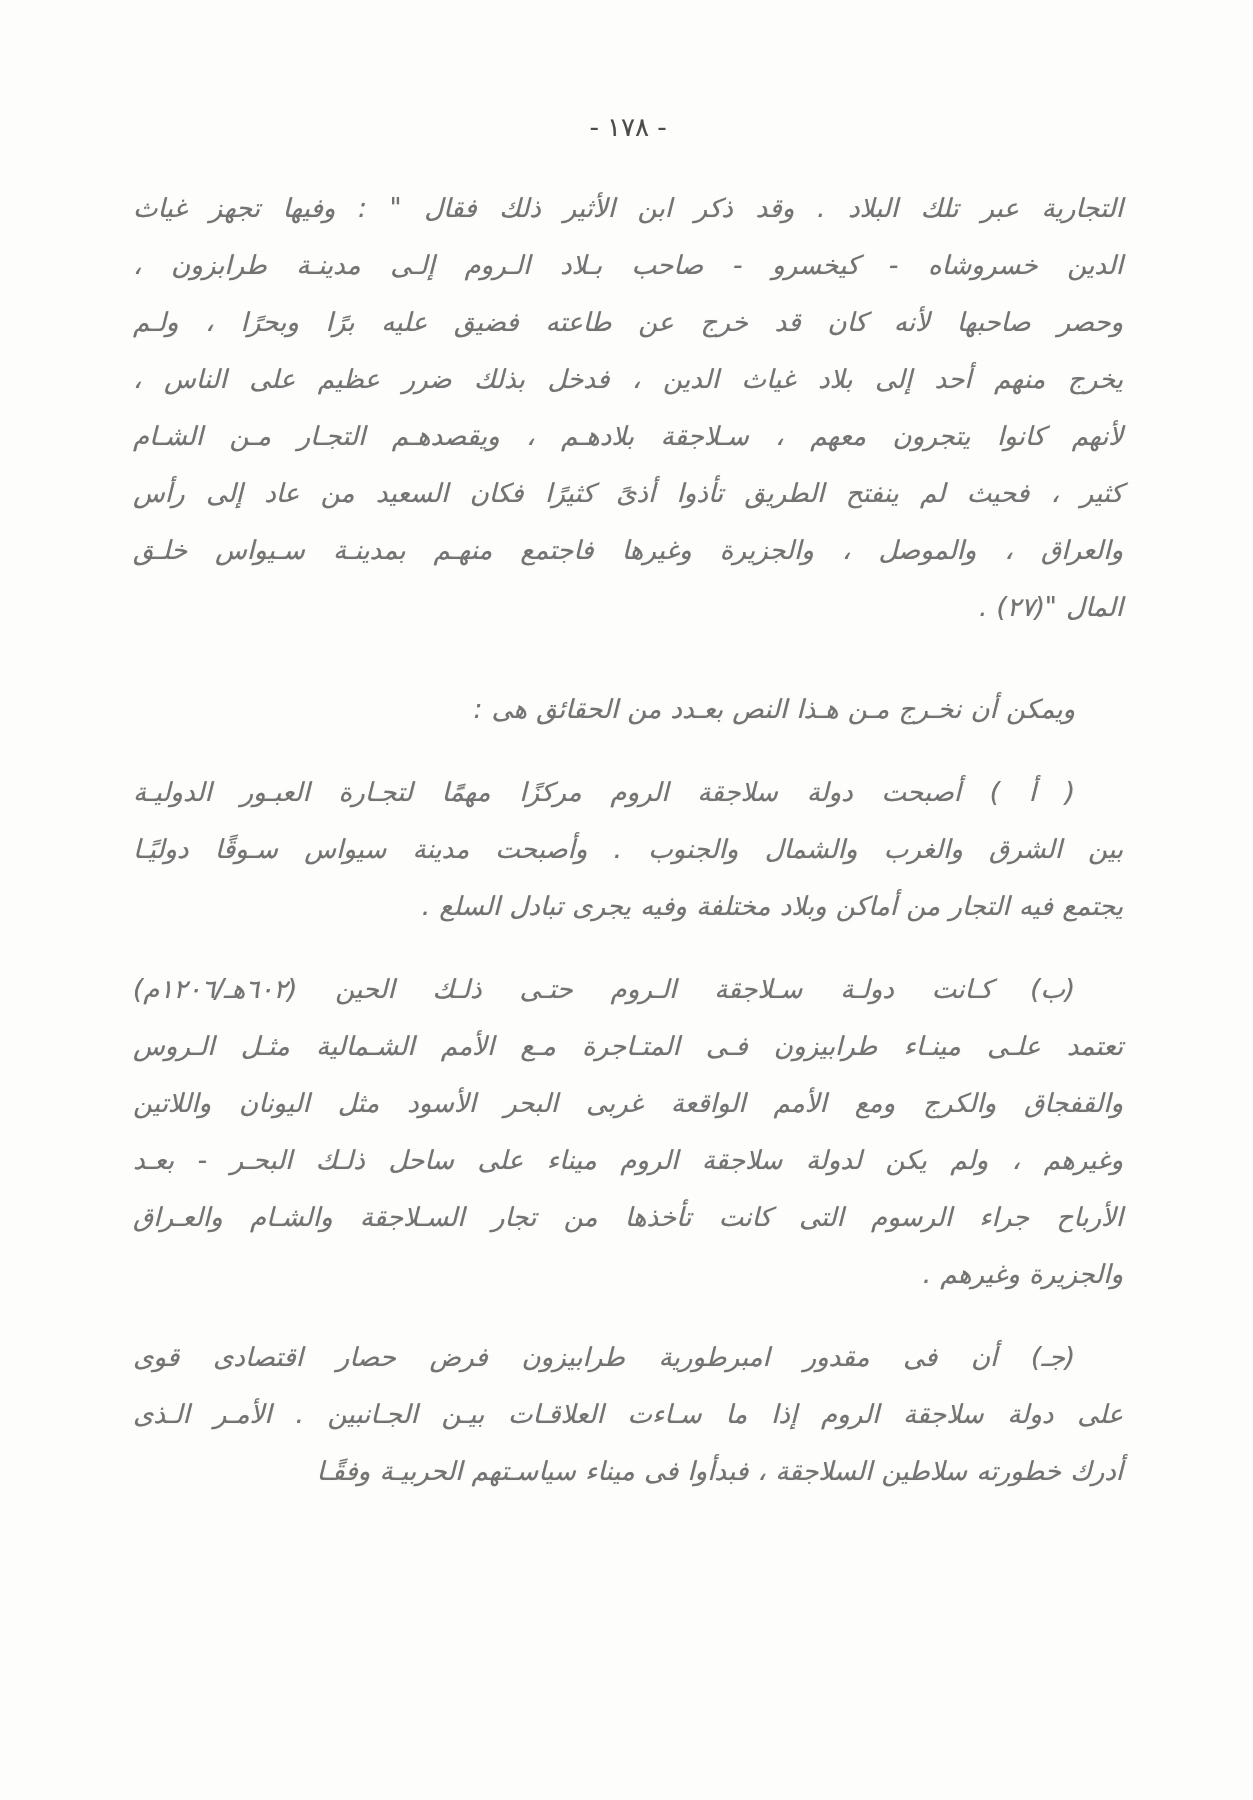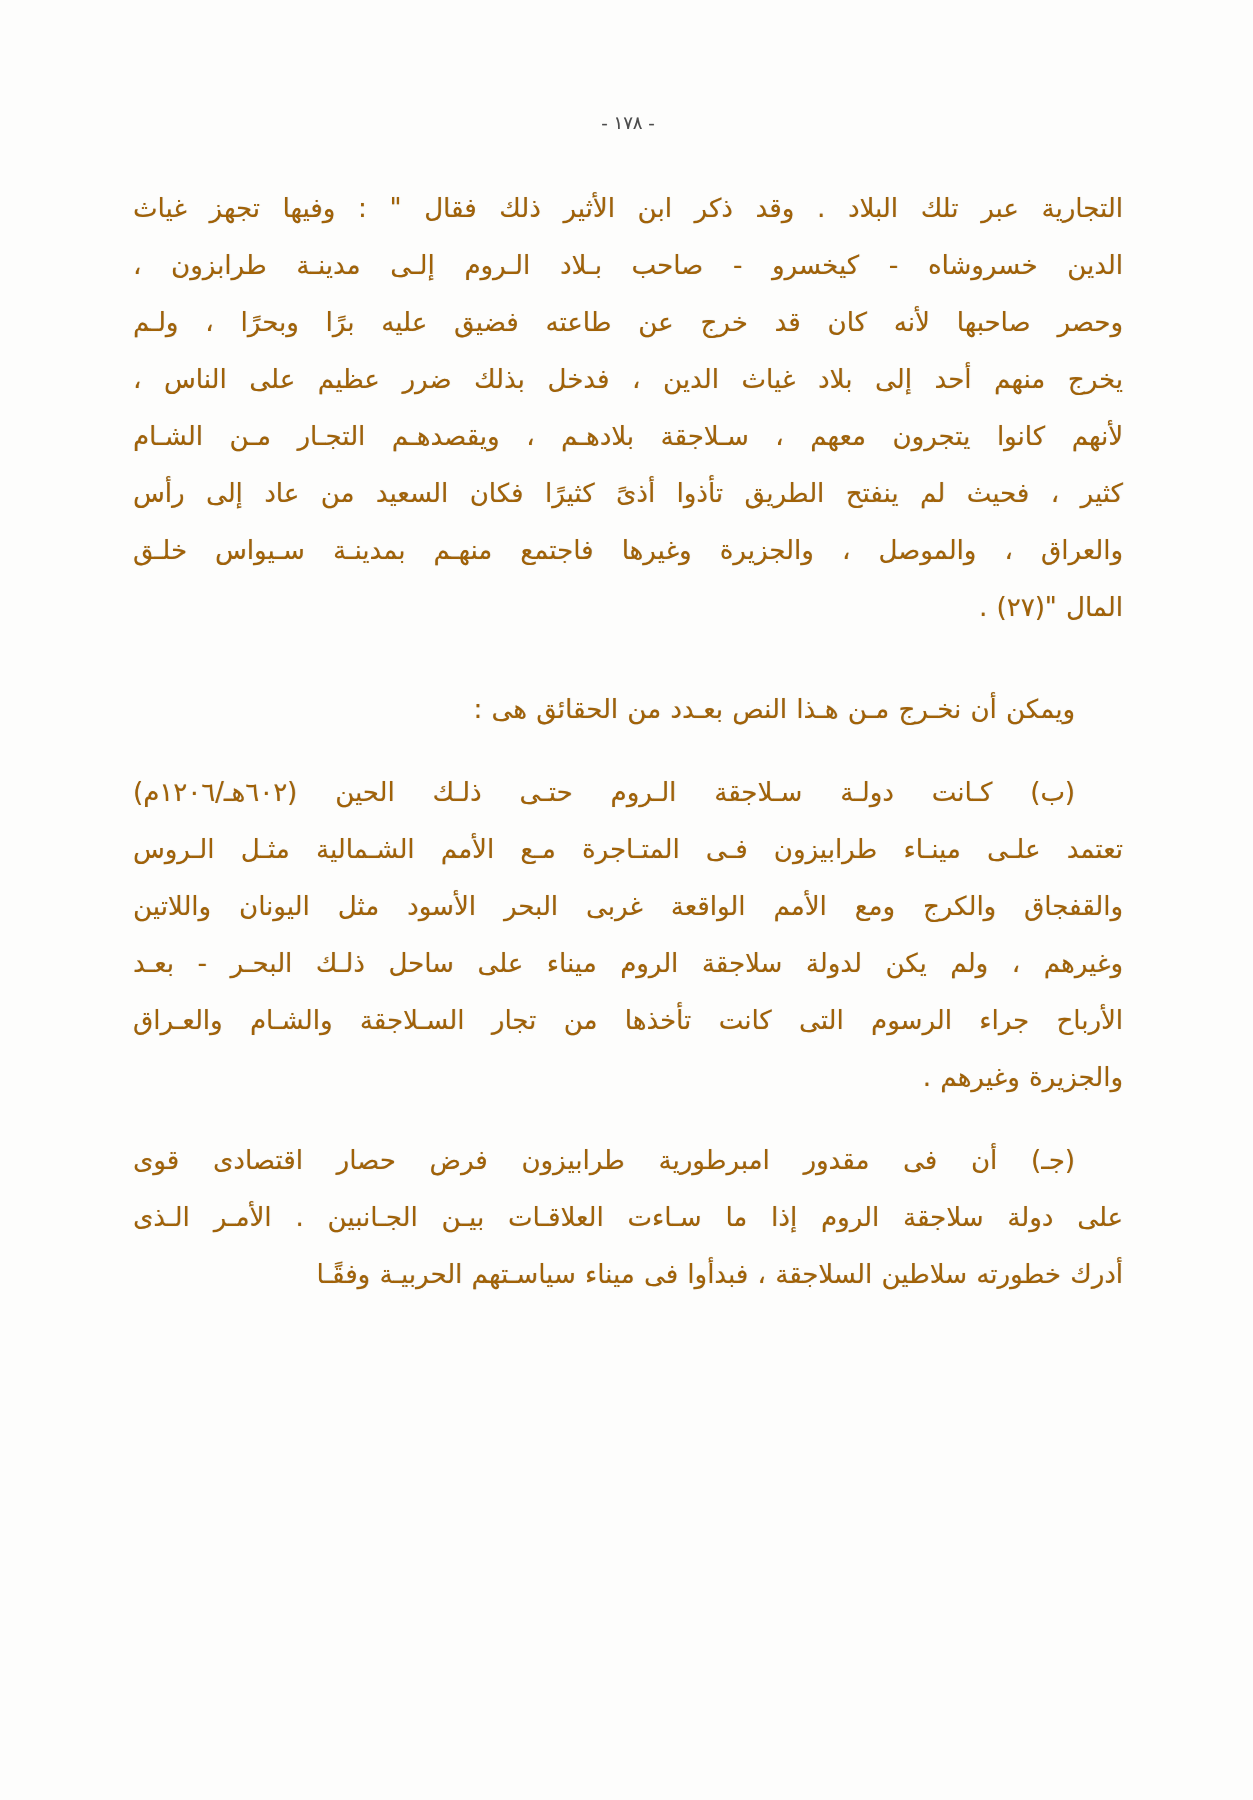--- a/index.html
+++ b/index.html
@@ -16,46 +16,47 @@
     overflow: hidden;
     font-family: "DejaVu Sans", sans-serif;
   }
   .pageno {
     position: absolute;
     top: 112px;
     right: 130px;
     width: 990px;
     text-align: center;
     direction: rtl;
-    font-size: 18px;
+    font-size: 26px;
     letter-spacing: 3px;
     color: #4c4c4c;
     text-shadow: 0.3px 0.3px 0.6px rgba(80,80,80,0.4);
   }
   .content {
     position: absolute;
     top: 180px;
     right: 130px;
     width: 990px;
     direction: rtl;
   }
   .para {
     margin: 0 0 26px 0;
   }
   .para.spaced {
     margin-top: 45px;
   }
   .line {
     font-size: 26px;
     line-height: 57px;
-    color: #a16207;
+    color: #737373;
     text-align: justify;
     text-align-last: justify;
     text-shadow: 0.3px 0.3px 0.7px rgba(80,80,80,0.45);
     word-spacing: 1px;
+    font-style: italic;
   }
   .line.last {
     text-align-last: right;
   }
   .line.indent {
     padding-right: 48px;
   }
 </style>
 </head>
 <body>
@@ -70,20 +71,25 @@
         <div class="line">يخرج منهم أحد إلى بلاد غياث الدين ، فدخل بذلك ضرر عظيم على الناس ،</div>
         <div class="line">لأنهم كانوا يتجرون معهم ، سـلاجقة بلادهـم ، ويقصدهـم التجـار مـن الشـام</div>
         <div class="line">كثير ، فحيث لم ينفتح الطريق تأذوا أذىً كثيرًا فكان السعيد من عاد إلى رأس</div>
         <div class="line">والعراق ، والموصل ، والجزيرة وغيرها فاجتمع منهـم بمدينـة سـيواس خلـق</div>
         <div class="line last">المال "(٢٧) .</div>
       </div>
       <div class="para spaced">
         <div class="line last indent">ويمكن أن نخـرج مـن هـذا النص بعـدد من الحقائق هى :</div>
       </div>
       <div class="para">
+        <div class="line indent">( أ ) أصبحت دولة سلاجقة الروم مركزًا مهمًا لتجـارة العبـور الدوليـة</div>
+        <div class="line">بين الشرق والغرب والشمال والجنوب . وأصبحت مدينة سيواس سـوقًا دوليًـا</div>
+        <div class="line last">يجتمع فيه التجار من أماكن وبلاد مختلفة وفيه يجرى تبادل السلع .</div>
+      </div>
+      <div class="para">
         <div class="line indent">(ب) كـانت دولـة سـلاجقة الـروم حتـى ذلـك الحين (٦٠٢هـ/١٢٠٦م)</div>
         <div class="line">تعتمد علـى مينـاء طرابيزون فـى المتـاجرة مـع الأمم الشـمالية مثـل الـروس</div>
         <div class="line">والقفجاق والكرج ومع الأمم الواقعة غربى البحر الأسود مثل اليونان واللاتين</div>
         <div class="line">وغيرهم ، ولم يكن لدولة سلاجقة الروم ميناء على ساحل  ذلـك البحـر - بعـد</div>
         <div class="line">الأرباح جراء الرسوم التى كانت تأخذها من تجار السـلاجقة والشـام والعـراق</div>
         <div class="line last">والجزيرة وغيرهم .</div>
       </div>
       <div class="para">
         <div class="line indent">(جـ) أن فى مقدور امبرطورية طرابيزون فرض حصار اقتصادى قوى</div>
         <div class="line">على دولة سلاجقة الروم إذا ما سـاءت العلاقـات بيـن الجـانبين . الأمـر الـذى</div>

